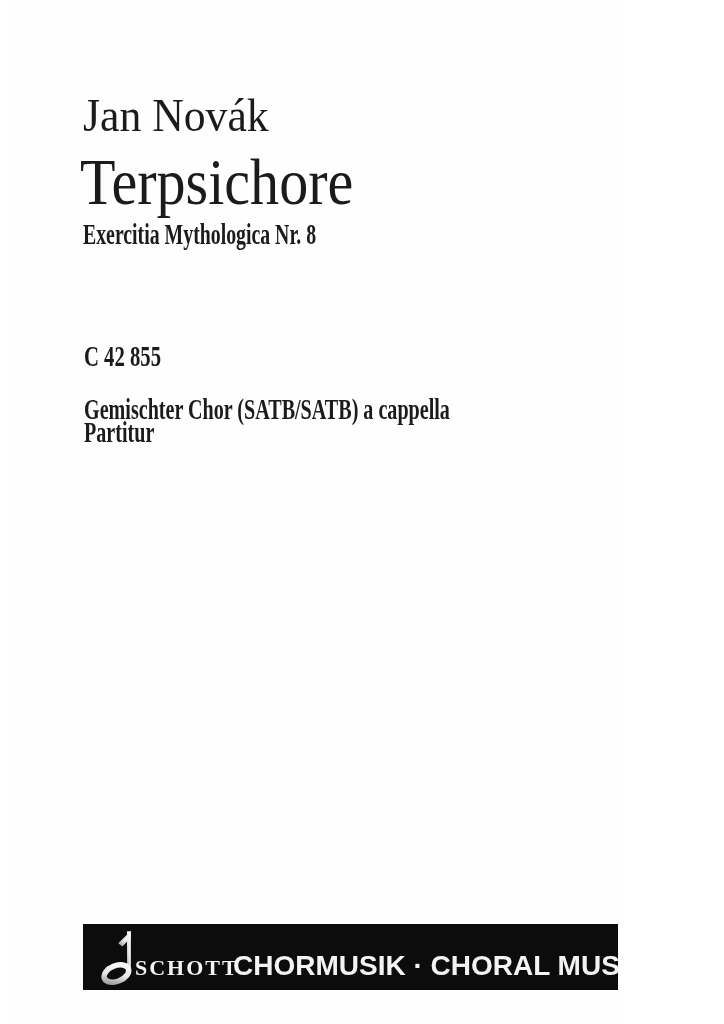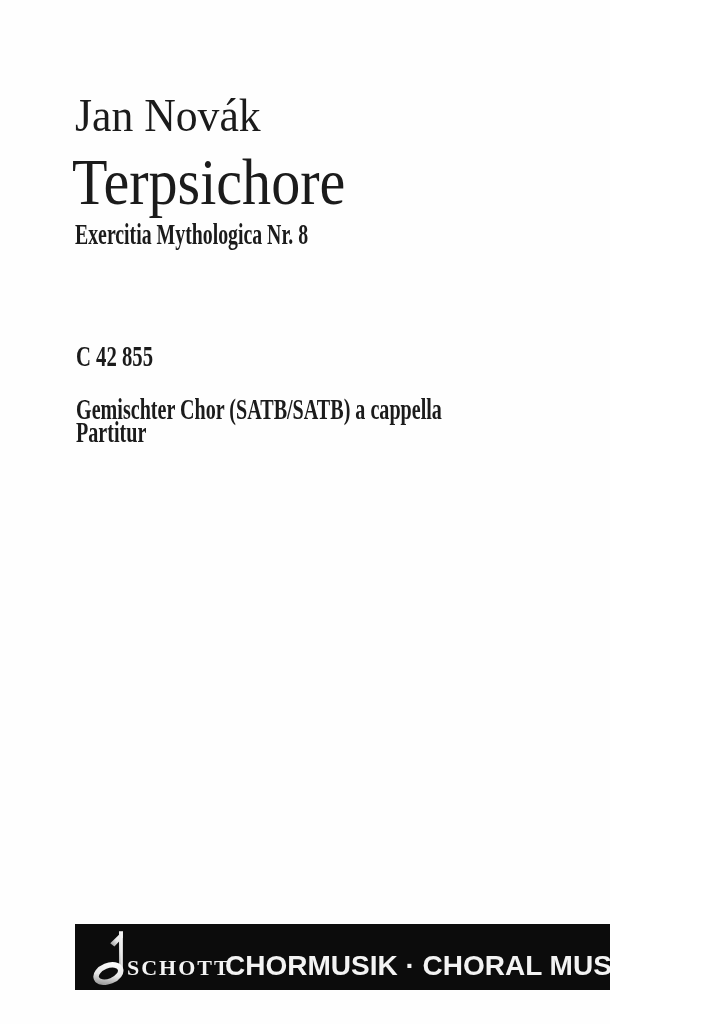--- a/index.html
+++ b/index.html
@@ -11,20 +11,21 @@
   * { margin: 0; padding: 0; box-sizing: border-box; }
   html, body { background: #ffffff; }
   .sheet {
     position: relative;
     width: 610px;
     height: 1024px;
     background: var(--page-bg);
     color: var(--page-fg);
     font-family: "Liberation Serif", serif;
     overflow: hidden;
+    margin-left: 8px;
   }
   .line { position: absolute; white-space: nowrap; transform-origin: 0 0; }
 
   .composer {
     left: 75px; top: 89px;
     font-size: 46px; font-weight: 400;
     transform: scaleX(0.95);
   }
   .title {
     left: 72px; top: 144px;

